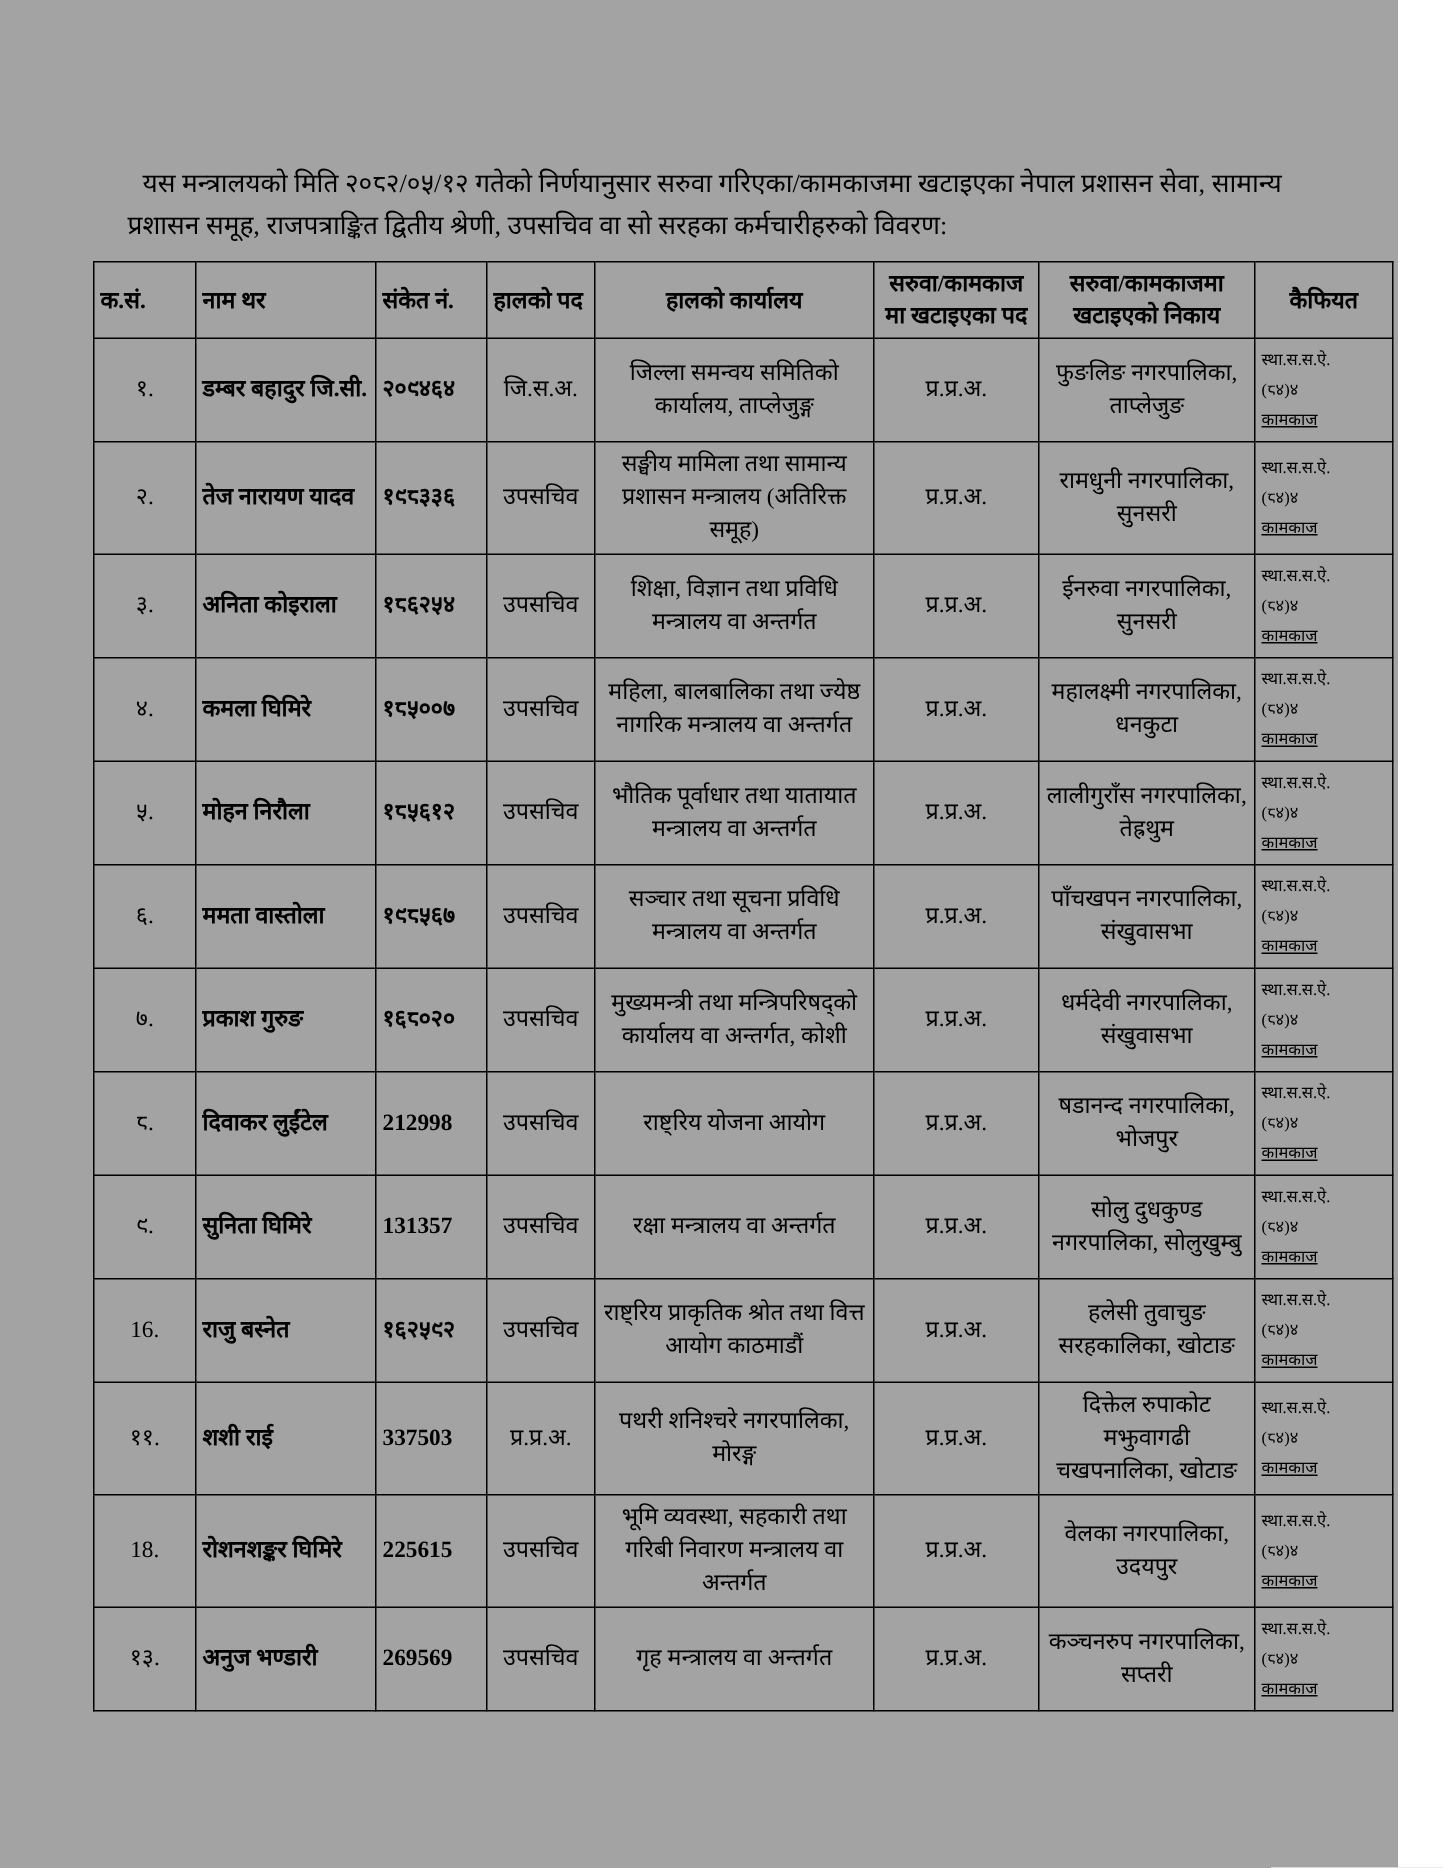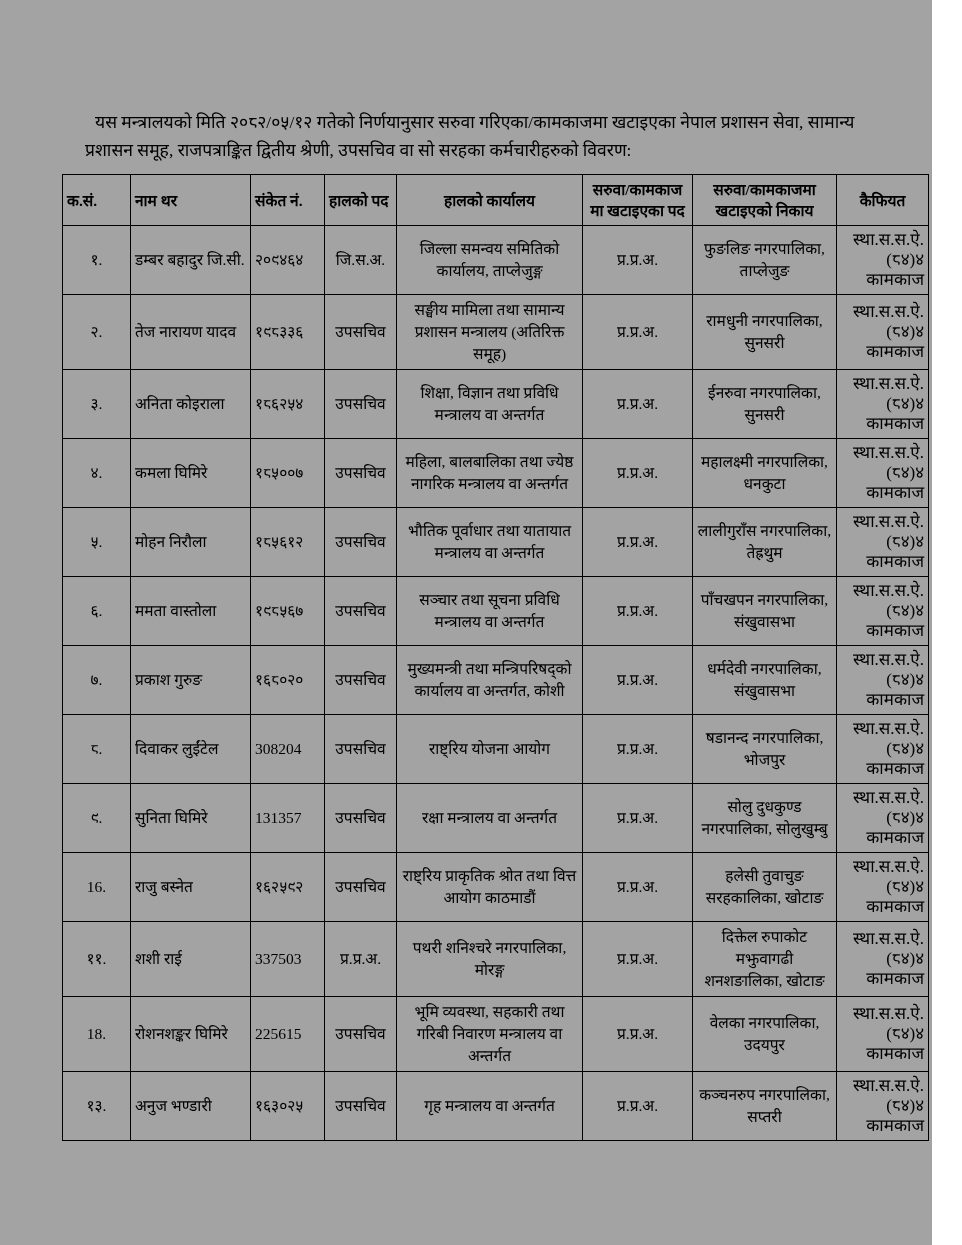--- a/index.html
+++ b/index.html
@@ -37,29 +37,29 @@
     border: 1px solid #000000;
     padding: 4px 4px;
     vertical-align: middle;
     overflow-wrap: break-word;
   }
   table.transfer-table thead th {
     font-weight: bold;
     height: 38px;
     line-height: 21px;
   }
-  .al { text-align: left; }
+  .al { text-align: left; font-weight: bold; }
   .ac { text-align: center; }
   td.remarks-cell {
-    font-size: 17px;
+    font-size: 11px;
     line-height: 20px;
-    text-align: right;
+    text-align: left;
   }
   .remark-line { display: block; }
-  .remark-underline { }
+  .remark-underline { text-decoration: underline; }
 </style>
 </head>
 <body>
 
 <div class="page">
 
   <p class="intro">यस मन्त्रालयको मिति २०८२/०५/१२ गतेको निर्णयानुसार सरुवा गरिएका/कामकाजमा खटाइएका नेपाल प्रशासन सेवा, सामान्य प्रशासन समूह, राजपत्राङ्कित द्वितीय श्रेणी, उपसचिव वा सो सरहका कर्मचारीहरुको विवरण:</p>
 
   <table class="transfer-table">
     <colgroup>
@@ -179,21 +179,21 @@
       <td class="ac">धर्मदेवी नगरपालिका, संखुवासभा</td>
       <td class="remarks-cell">
         <span class="remark-line">स्था.स.स.ऐ.</span>
         <span class="remark-line">(८४)४</span>
         <span class="remark-line remark-underline">कामकाज</span>
       </td>
     </tr>
         <tr>
       <td class="ac">८.</td>
       <td class="al">दिवाकर लुईंटेल</td>
-      <td class="al">308204</td>
+      <td class="al">212998</td>
       <td class="ac">उपसचिव</td>
       <td class="ac">राष्ट्रिय योजना आयोग</td>
       <td class="ac">प्र.प्र.अ.</td>
       <td class="ac">षडानन्द नगरपालिका, भोजपुर</td>
       <td class="remarks-cell">
         <span class="remark-line">स्था.स.स.ऐ.</span>
         <span class="remark-line">(८४)४</span>
         <span class="remark-line remark-underline">कामकाज</span>
       </td>
     </tr>
@@ -225,21 +225,21 @@
         <span class="remark-line remark-underline">कामकाज</span>
       </td>
     </tr>
         <tr>
       <td class="ac">११.</td>
       <td class="al">शशी राई</td>
       <td class="al">337503</td>
       <td class="ac">प्र.प्र.अ.</td>
       <td class="ac">पथरी शनिश्चरे नगरपालिका, मोरङ्ग</td>
       <td class="ac">प्र.प्र.अ.</td>
-      <td class="ac">दिक्तेल रुपाकोट मझुवागढी शनशङालिका, खोटाङ</td>
+      <td class="ac">दिक्तेल रुपाकोट मझुवागढी चखपनालिका, खोटाङ</td>
       <td class="remarks-cell">
         <span class="remark-line">स्था.स.स.ऐ.</span>
         <span class="remark-line">(८४)४</span>
         <span class="remark-line remark-underline">कामकाज</span>
       </td>
     </tr>
         <tr>
       <td class="ac">18.</td>
       <td class="al">रोशनशङ्कर घिमिरे</td>
       <td class="al">225615</td>
@@ -249,21 +249,21 @@
       <td class="ac">वेलका नगरपालिका, उदयपुर</td>
       <td class="remarks-cell">
         <span class="remark-line">स्था.स.स.ऐ.</span>
         <span class="remark-line">(८४)४</span>
         <span class="remark-line remark-underline">कामकाज</span>
       </td>
     </tr>
         <tr>
       <td class="ac">१३.</td>
       <td class="al">अनुज भण्डारी</td>
-      <td class="al">१६३०२५</td>
+      <td class="al">269569</td>
       <td class="ac">उपसचिव</td>
       <td class="ac">गृह मन्त्रालय वा अन्तर्गत</td>
       <td class="ac">प्र.प्र.अ.</td>
       <td class="ac">कञ्चनरुप नगरपालिका, सप्तरी</td>
       <td class="remarks-cell">
         <span class="remark-line">स्था.स.स.ऐ.</span>
         <span class="remark-line">(८४)४</span>
         <span class="remark-line remark-underline">कामकाज</span>
       </td>
     </tr>

